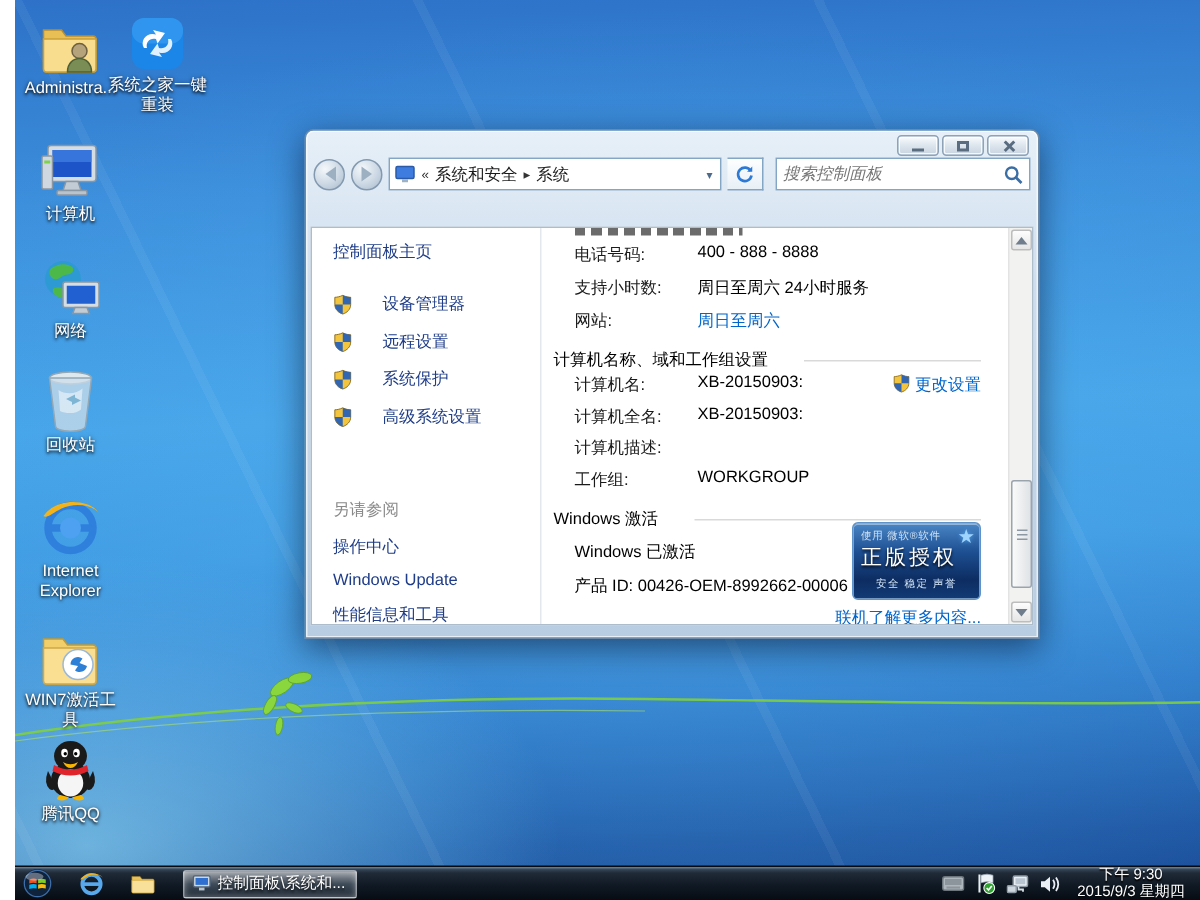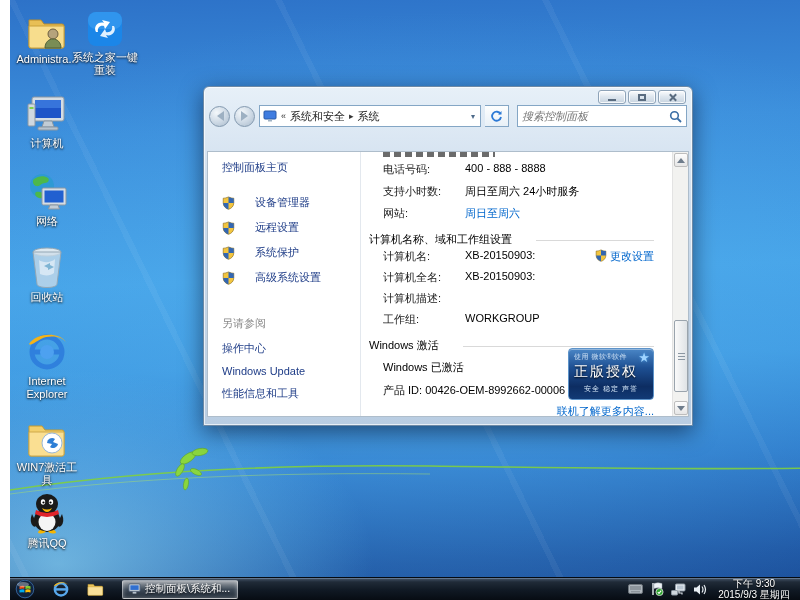--- a/index.html
+++ b/index.html
@@ -56,21 +56,21 @@
   .menubar { position:absolute; top:44px; left:3px; right:3px; height:20px; background:linear-gradient(#f6f8fb,#eef2f7);
     border:1px solid #d6dee8; border-bottom:1px solid #cdd6e0; display:flex; align-items:center; gap:18px; padding:0 12px; color:#1e1e1e; }
   .menubar span { cursor:pointer; }
 
   .client { position:absolute; top:64px; left:3px; right:3px; bottom:8px; background:#fff; border:1px solid #aebdcb; display:flex; overflow:hidden; }
 
   
   .sidebar { width:152px; padding:8px 0 0 14px; position:relative; }
   .side-home { color:#1e3c87; margin-bottom:20px; cursor:pointer; }
   .task { display:flex; align-items:center; gap:20px; margin-bottom:10px; color:#1e3c87; cursor:pointer; }
-  .seealso { position:absolute; left:14px; top:164px; }
+  .seealso { position:absolute; left:14px; top:180px; }
   .seealso .hdr { color:#8a8a8a; margin-bottom:10px; }
   .seealso .lnk { color:#1e3c87; margin-bottom:9px; cursor:pointer; }
 
   
   .main { flex:1; position:relative; border-left:1px solid #e3e8ee; padding:0 15px 0 22px; }
   .clipped-frag { position:absolute; left:22px; top:0; width:112px; height:5px; opacity:.75;
     background:repeating-linear-gradient(90deg,#3a3a3a 0 7px, transparent 7px 11px); }
   .row { position:absolute; left:22px; right:34px; display:flex; }
   .row .lbl { width:82px; color:#1a1a1a; }
   .row .val { color:#000; }

